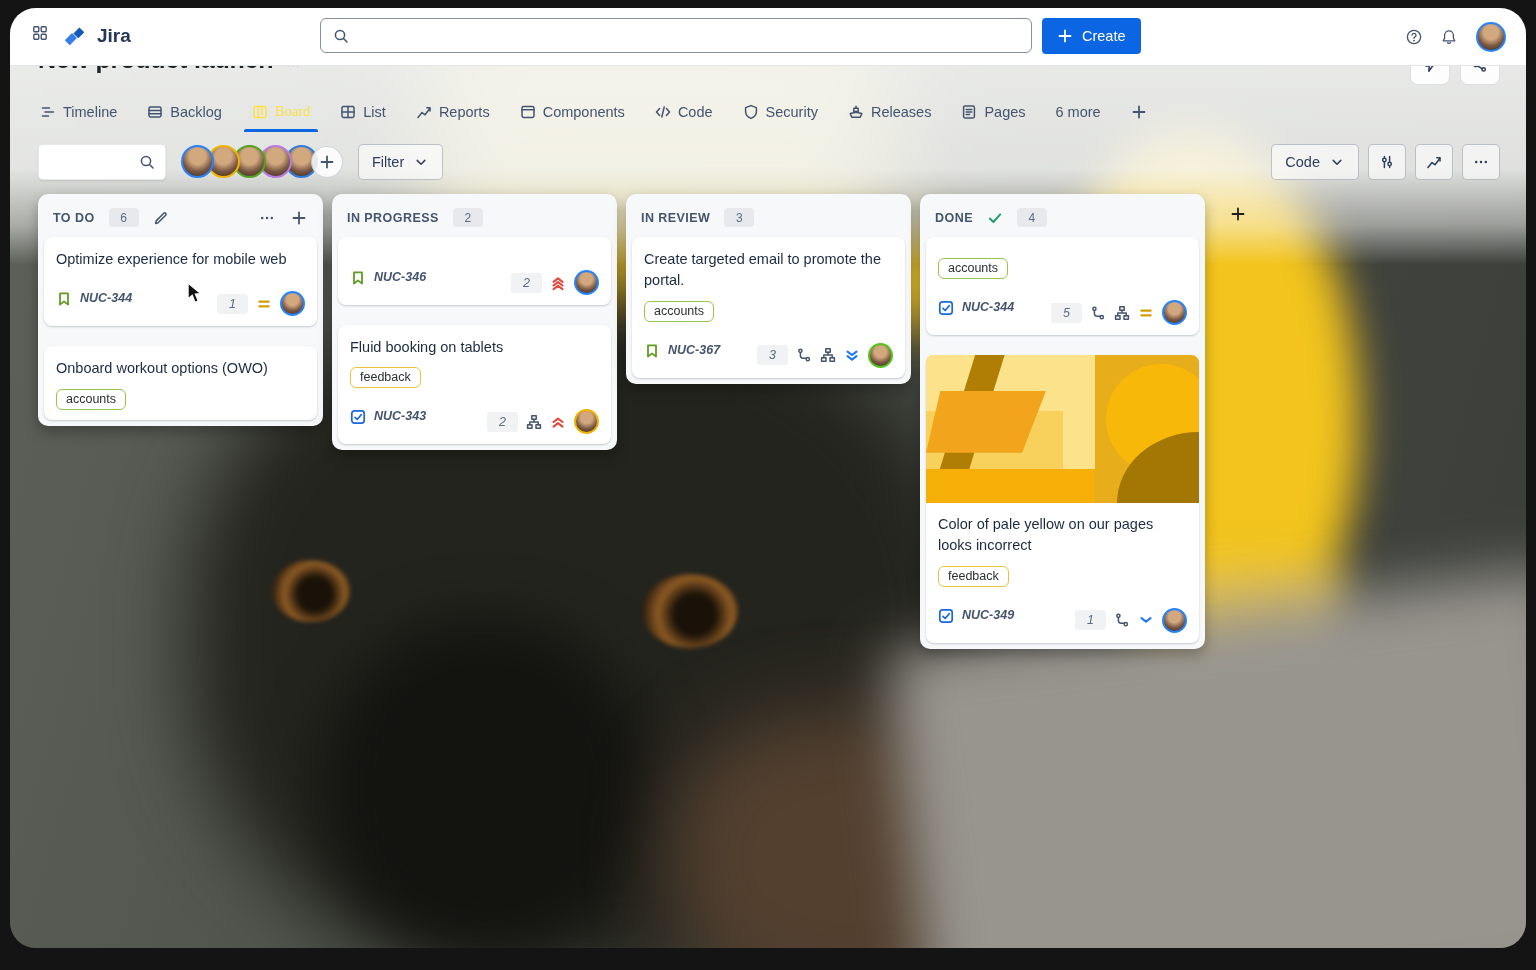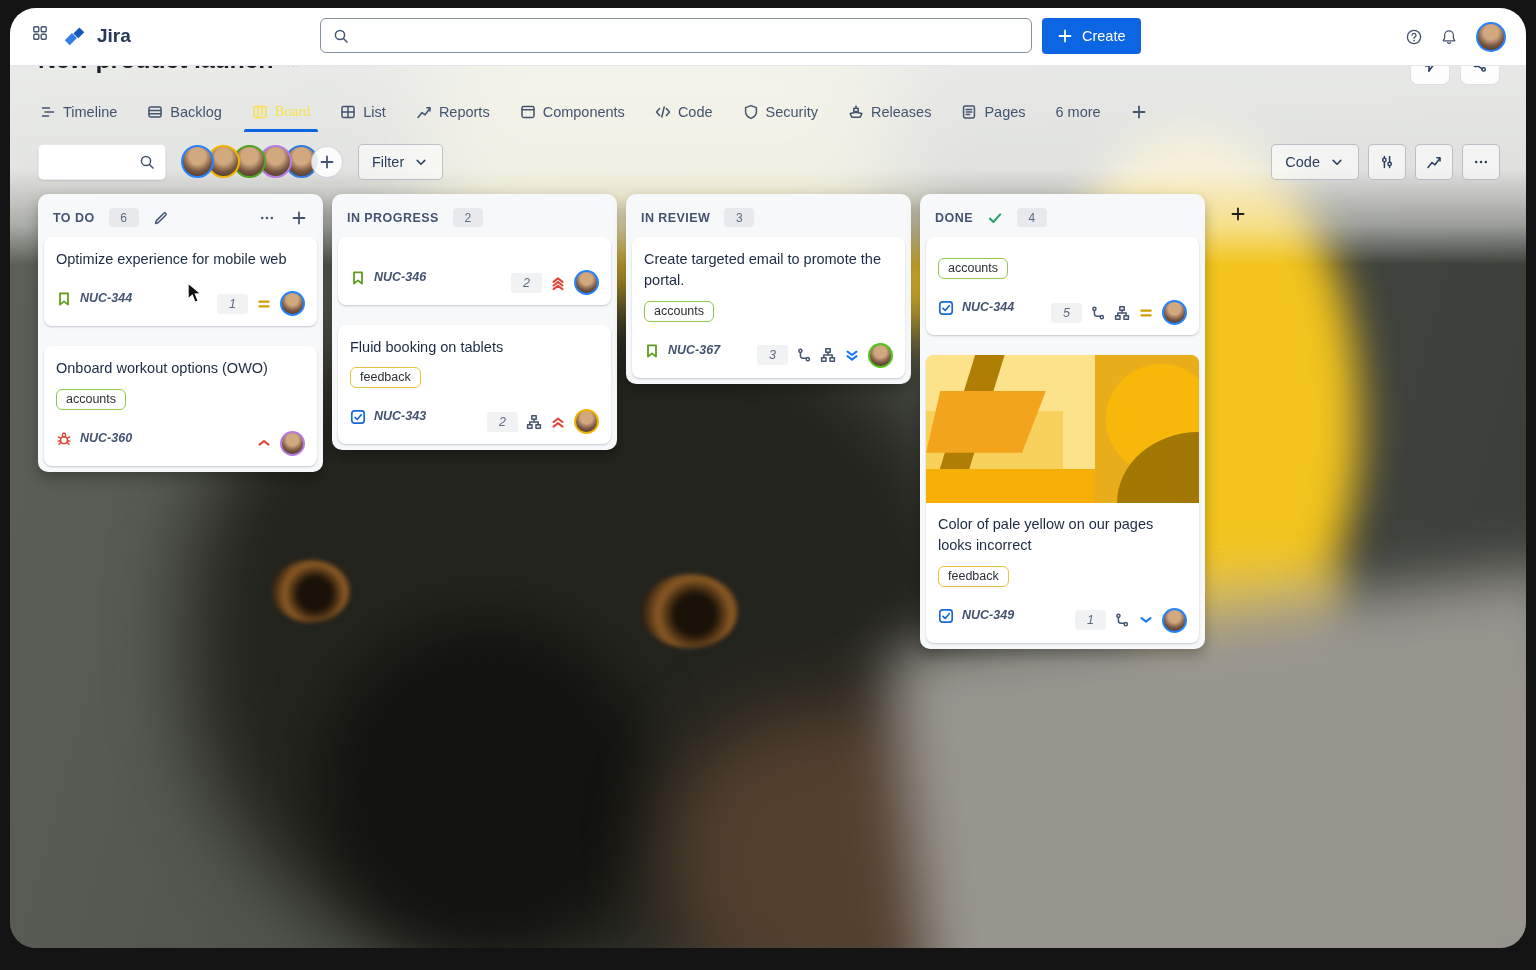--- a/index.html
+++ b/index.html
@@ -411,38 +411,21 @@
                   <span class="estimate">1</span>
                   <span style="display: flex;">
                     <svg width="16" height="16" viewBox="0 0 16 16" fill="none" stroke="currentColor" stroke-width="1.5" stroke-linecap="round" stroke-linejoin="round" style="stroke:#cf9f02;stroke-width:2.3">
                       <path d="M3.4 5.7 H12.6 M3.4 10.3 H12.6"></path>
                     </svg>
                   </span>
                   <span class="avatar card-avatar" style="border: 2px solid rgb(38, 132, 255);"></span>
                 </div>
               </div>
             </div>
-            <div class="card"><div class="card-title">Onboard workout options (OWO)</div><span class="card-tag" style="border: 1.5px solid rgb(148, 199, 72);">accounts</span><div class="card-foot">
-                <span style="display: flex;">
-                  <svg width="16" height="16" viewBox="0 0 16 16" fill="none" stroke="currentColor" stroke-width="1.5" stroke-linecap="round" stroke-linejoin="round" style="stroke:#e2483d;stroke-width:1.5">
-                    <circle cx="8" cy="9.2" r="3.4"></circle>
-                    <circle cx="8" cy="4" r="1.7"></circle>
-                    <path d="M4.6 7.2 L2.4 6 M4.6 10 H2.2 M4.9 11.6 L3 13.2 M11.4 7.2 L13.6 6 M11.4 10 H13.8 M11.1 11.6 L13 13.2"></path>
-                  </svg>
-                </span>
-                <span class="card-key">NUC-360</span>
-                <div class="foot-right">
-                  <span style="display: flex;">
-                    <svg width="16" height="16" viewBox="0 0 16 16" fill="none" stroke="currentColor" stroke-width="1.5" stroke-linecap="round" stroke-linejoin="round" style="stroke:#e2483d;stroke-width:2.1">
-                      <path d="M3.5 9.6 L8 6.2 L12.5 9.6"></path>
-                    </svg>
-                  </span>
-                  <span class="avatar card-avatar" style="border: 2px solid rgb(183, 124, 224);"></span>
-                </div>
-              </div></div>
+            <div class="card"><div class="card-title">Onboard workout options (OWO)</div><span class="card-tag" style="border: 1.5px solid rgb(148, 199, 72);">accounts</span></div>
           </div>
         </div>
         <div class="column">
           <div class="col-head">
             <span class="col-name">IN PROGRESS</span>
             <span class="col-count">2</span>
           </div>
           <div class="cards">
             <div class="card">
               <div class="card-foot">

